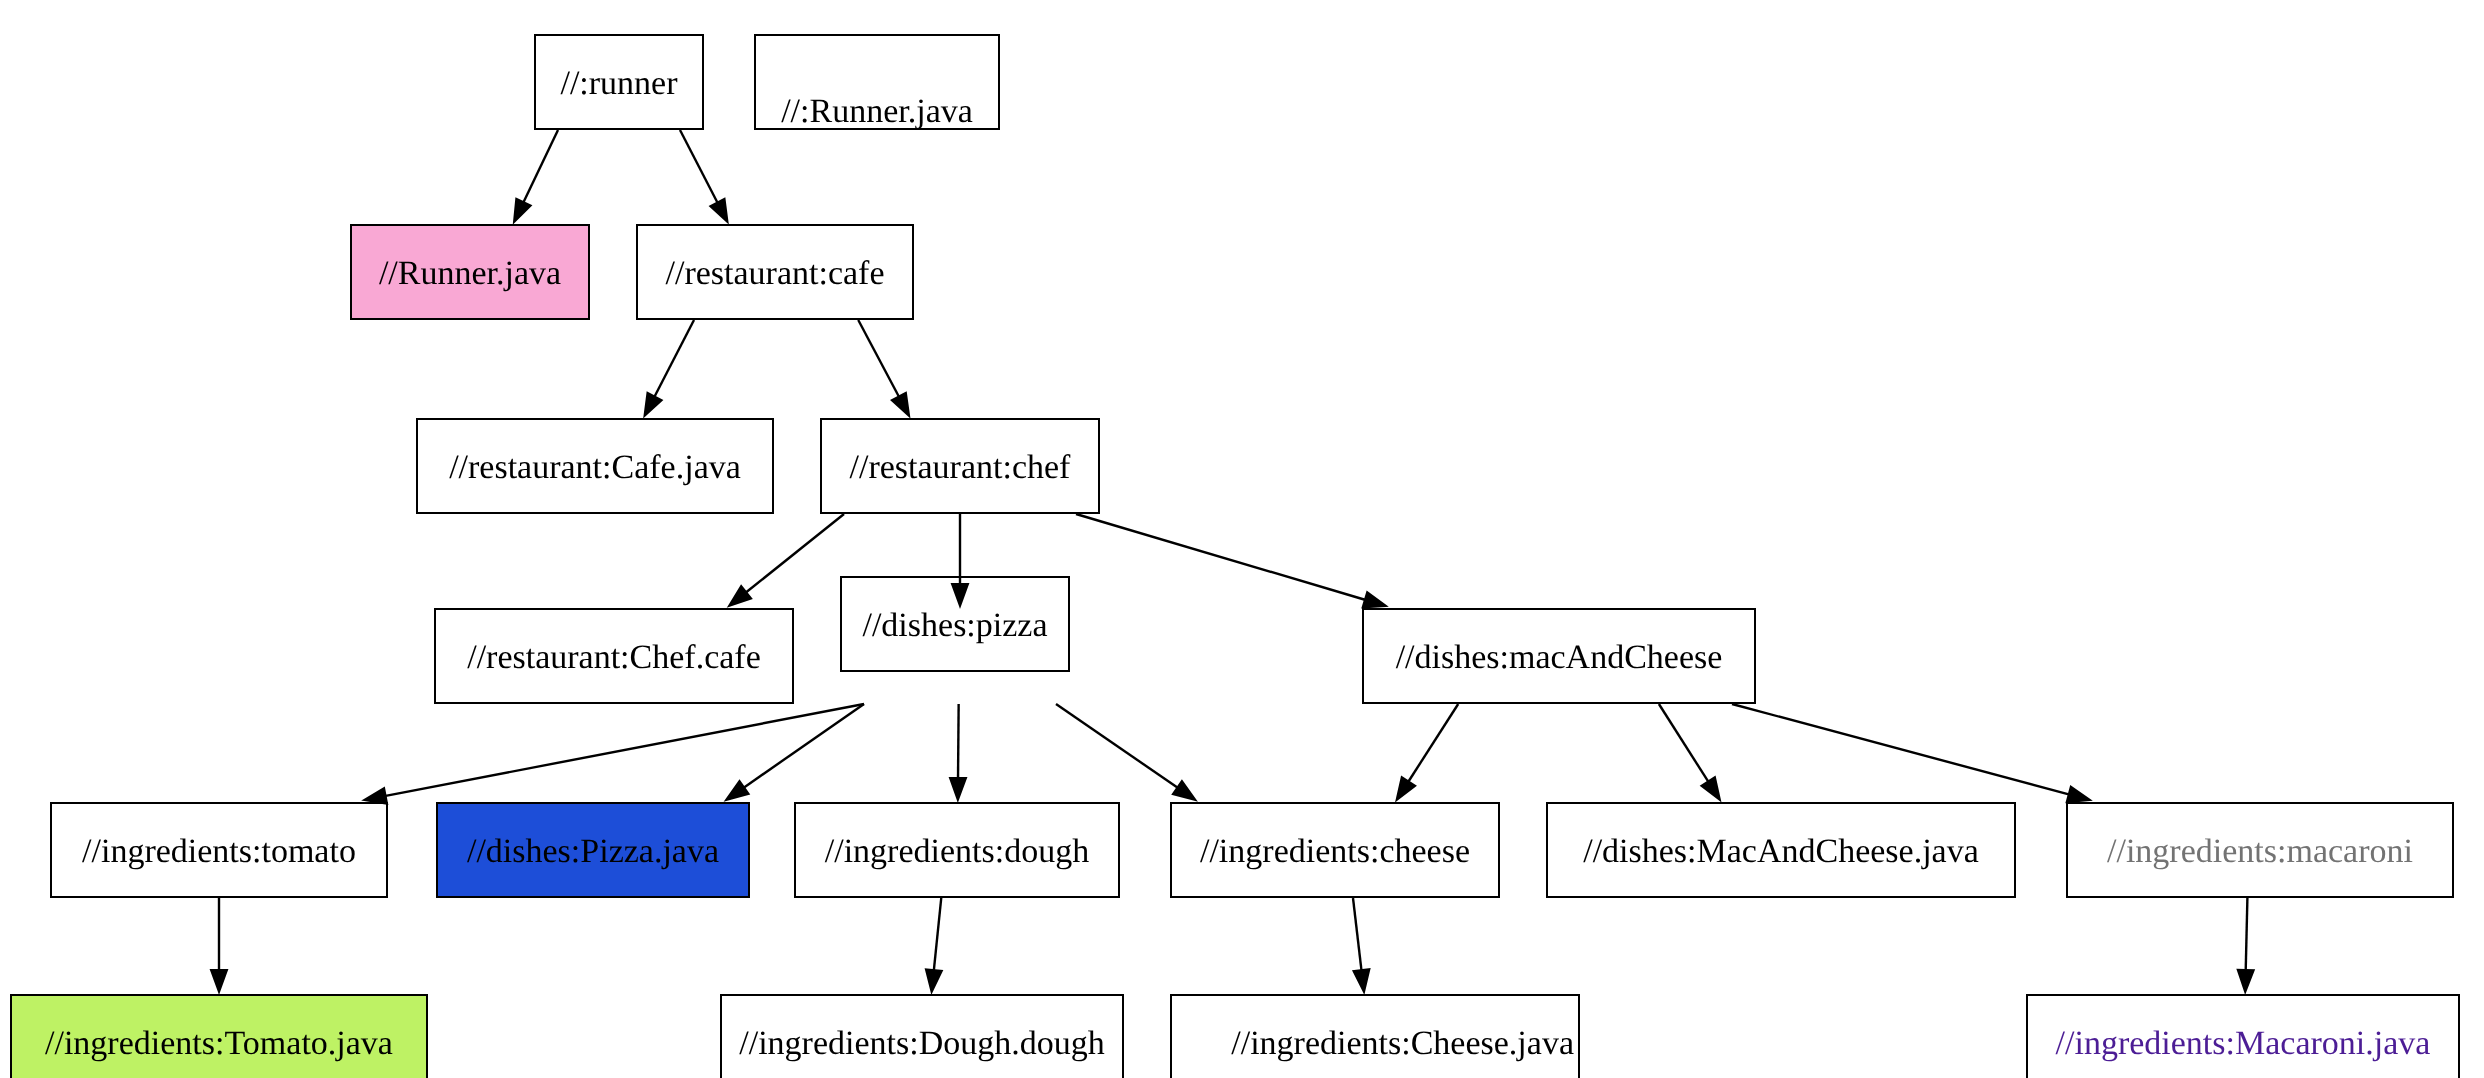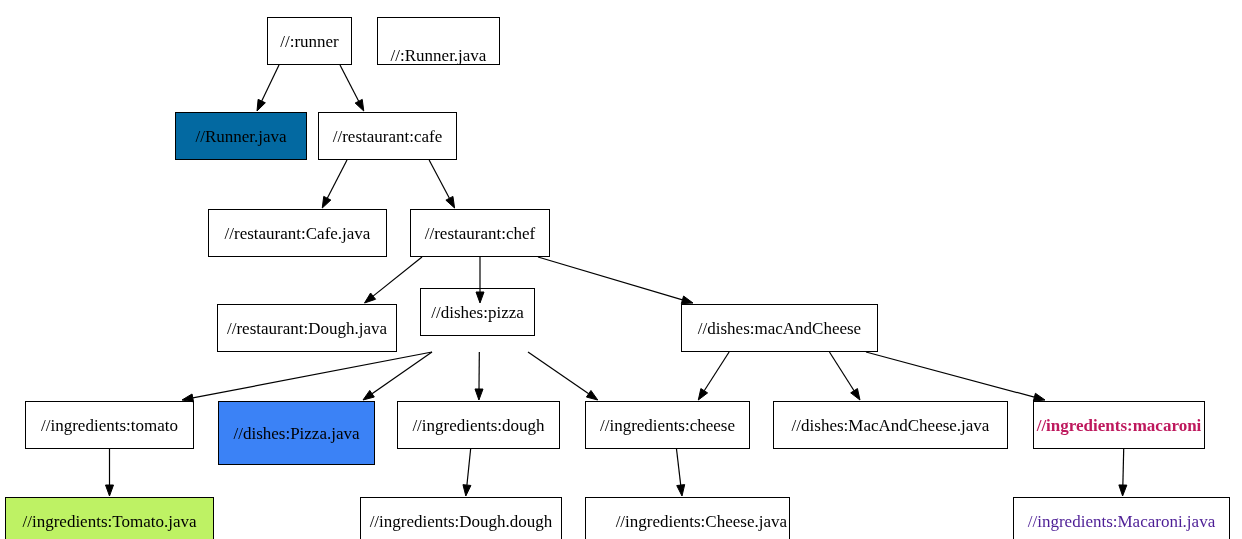--- a/index.html
+++ b/index.html
@@ -55,57 +55,57 @@
 </head>
 <body>
 
 <div class="graph-canvas" style="background: rgb(255, 255, 255);">
   <div class="graph-node" style="left: 267px; top: 5px; width: 85px; height: 48px; background: rgb(255, 255, 255); border-color: rgb(0, 0, 0); color: rgb(0, 0, 0);">
       <span>//:runner</span>
     </div>
     <div class="graph-node" style="left: 377px; top: 5px; width: 123px; height: 48px; background: rgb(255, 255, 255); border-color: rgb(0, 0, 0); color: rgb(0, 0, 0); align-items: flex-end;">
       <span>//:Runner.java</span>
     </div>
-    <div class="graph-node" style="left: 175px; top: 100px; width: 132px; height: 48px; background: #0369a1; border-color: rgb(0, 0, 0); color: rgb(0, 0, 0);">
+    <div class="graph-node" style="left: 175px; top: 100px; width: 120px; height: 48px; background: #f9a8d4; border-color: rgb(0, 0, 0); color: rgb(0, 0, 0);">
       <span>//Runner.java</span>
     </div>
     <div class="graph-node" style="left: 318px; top: 100px; width: 139px; height: 48px; background: rgb(255, 255, 255); border-color: rgb(0, 0, 0); color: rgb(0, 0, 0);">
       <span>//restaurant:cafe</span>
     </div>
     <div class="graph-node" style="left: 208px; top: 197px; width: 179px; height: 48px; background: rgb(255, 255, 255); border-color: rgb(0, 0, 0); color: rgb(0, 0, 0);">
       <span>//restaurant:Cafe.java</span>
     </div>
     <div class="graph-node" style="left: 410px; top: 197px; width: 140px; height: 48px; background: rgb(255, 255, 255); border-color: rgb(0, 0, 0); color: rgb(0, 0, 0);">
       <span>//restaurant:chef</span>
     </div>
     <div class="graph-node" style="left: 217px; top: 292px; width: 180px; height: 48px; background: rgb(255, 255, 255); border-color: rgb(0, 0, 0); color: rgb(0, 0, 0);">
-      <span>//restaurant:Dough.java</span>
+      <span>//restaurant:Chef.cafe</span>
     </div>
     <div class="graph-node" style="left: 420px; top: 276px; width: 115px; height: 48px; background: rgb(255, 255, 255); border-color: rgb(0, 0, 0); color: rgb(0, 0, 0);">
       <span>//dishes:pizza</span>
     </div>
     <div class="graph-node" style="left: 681px; top: 292px; width: 197px; height: 48px; background: rgb(255, 255, 255); border-color: rgb(0, 0, 0); color: rgb(0, 0, 0);">
       <span>//dishes:macAndCheese</span>
     </div>
     <div class="graph-node" style="left: 25px; top: 389px; width: 169px; height: 48px; background: rgb(255, 255, 255); border-color: rgb(0, 0, 0); color: rgb(0, 0, 0); justify-content: center;">
       <span>//ingredients:tomato</span>
     </div>
-    <div class="graph-node" style="left: 218px; top: 389px; width: 157px; height: 64px; background: #3b82f6; border-color: rgb(0, 0, 0); color: rgb(0, 0, 0);">
+    <div class="graph-node" style="left: 218px; top: 389px; width: 157px; height: 48px; background: #1d4ed8; border-color: rgb(0, 0, 0); color: rgb(0, 0, 0);">
       <span>//dishes:Pizza.java</span>
     </div>
     <div class="graph-node" style="left: 397px; top: 389px; width: 163px; height: 48px; background: rgb(255, 255, 255); border-color: rgb(0, 0, 0); color: rgb(0, 0, 0);">
       <span>//ingredients:dough</span>
     </div>
     <div class="graph-node" style="left: 585px; top: 389px; width: 165px; height: 48px; background: rgb(255, 255, 255); border-color: rgb(0, 0, 0); color: rgb(0, 0, 0);">
       <span>//ingredients:cheese</span>
     </div>
     <div class="graph-node" style="left: 773px; top: 389px; width: 235px; height: 48px; background: rgb(255, 255, 255); border-color: rgb(0, 0, 0); color: rgb(0, 0, 0);">
       <span>//dishes:MacAndCheese.java</span>
     </div>
-    <div class="graph-node" style="left: 1033px; top: 389px; width: 172px; height: 48px; background: rgb(255, 255, 255); border-color: rgb(0, 0, 0); color: #be185d; font-weight: bold;">
+    <div class="graph-node" style="left: 1033px; top: 389px; width: 194px; height: 48px; background: rgb(255, 255, 255); border-color: rgb(0, 0, 0); color: #737373;">
       <span>//ingredients:macaroni</span>
     </div>
     <div class="graph-node" style="left: 5px; top: 485px; width: 209px; height: 48px; background: #bef264; border-color: rgb(0, 0, 0); color: rgb(0, 0, 0);">
       <span>//ingredients:Tomato.java</span>
     </div>
     <div class="graph-node" style="left: 360px; top: 485px; width: 202px; height: 48px; background: rgb(255, 255, 255); border-color: rgb(0, 0, 0); color: rgb(0, 0, 0);">
       <span>//ingredients:Dough.dough</span>
     </div>
     <div class="graph-node" style="left: 585px; top: 485px; width: 205px; height: 48px; background: rgb(255, 255, 255); border-color: rgb(0, 0, 0); color: rgb(0, 0, 0); justify-content: flex-end;">
       <span>//ingredients:Cheese.java</span>

